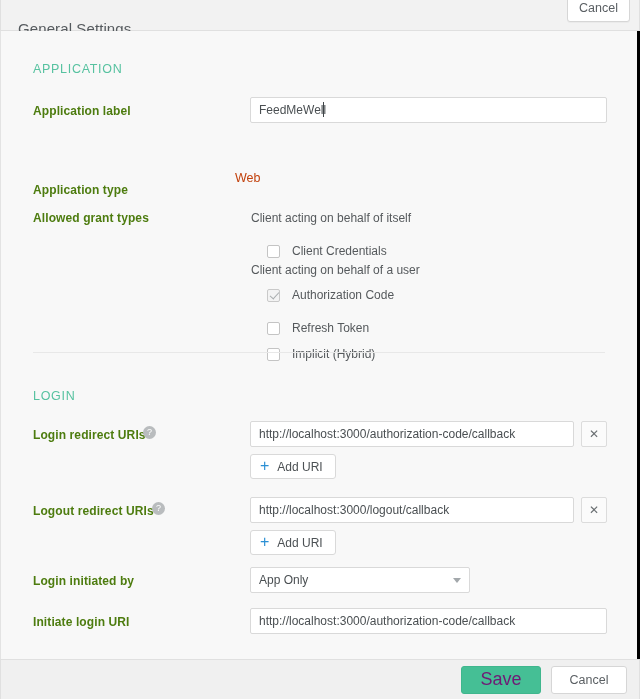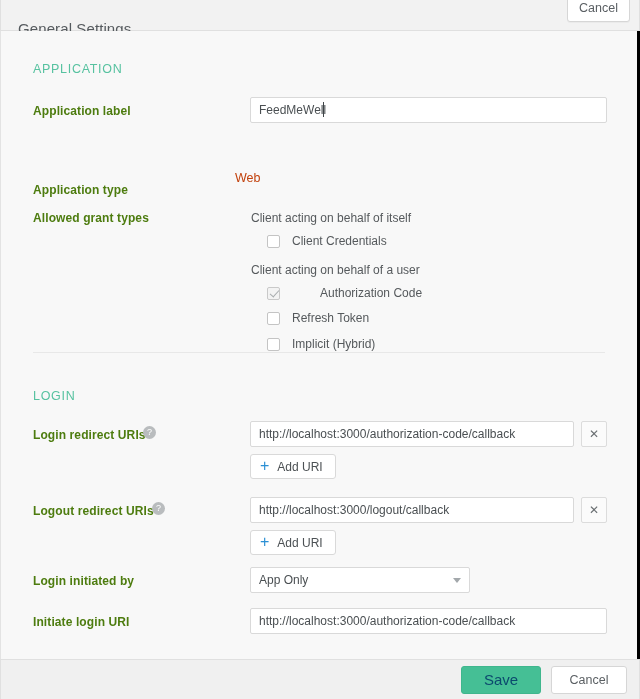--- a/index.html
+++ b/index.html
@@ -154,20 +154,21 @@
     left: 250px;
     font-size: 12px;
     color: #55595c;
   }
   .cb-row {
     position: absolute;
     left: 266px;
     display: flex;
     align-items: center;
     cursor: pointer;
+    margin-top: 10px;
   }
   .cb-box {
     width: 13px;
     height: 13px;
     border: 1px solid #c4c4c4;
     border-radius: 2px;
     background: #ffffff;
     box-sizing: border-box;
     position: relative;
     flex: 0 0 13px;
@@ -288,22 +289,22 @@
     justify-content: flex-end;
     gap: 10px;
     padding: 0 12px;
   }
   .btn-save {
     width: 80px;
     height: 28px;
     background: #45bf95;
     border: 1px solid #3fb68d;
     border-radius: 3px;
-    color: #0c4a6e;
-    font-size: 15px;
+    color: #701a75;
+    font-size: 18px;
     font-family: "Liberation Sans", sans-serif;
     display: flex;
     align-items: center;
     justify-content: center;
     cursor: pointer;
     box-sizing: border-box;
   }
   .btn-cancel-footer {
     width: 76px;
     height: 28px;
@@ -350,21 +351,21 @@
 
       <div class="group-caption" style="top:0px;">Client acting on behalf of itself</div>
 
       <div class="cb-row" style="top:23px;">
         <span class="cb-box"></span>
         <span class="cb-label">Client Credentials</span>
       </div>
 
       <div class="group-caption" style="top:52px;">Client acting on behalf of a user</div>
 
-      <div class="cb-row" style="top:75px;gap:28px;">
+      <div class="cb-row" style="top:67px;">
         <span class="cb-box checked-disabled"></span>
         <span class="cb-label">Authorization Code</span>
       </div>
 
       <div class="cb-row" style="top:100px;">
         <span class="cb-box"></span>
         <span class="cb-label">Refresh Token</span>
       </div>
 
       <div class="cb-row" style="top:126px;">

